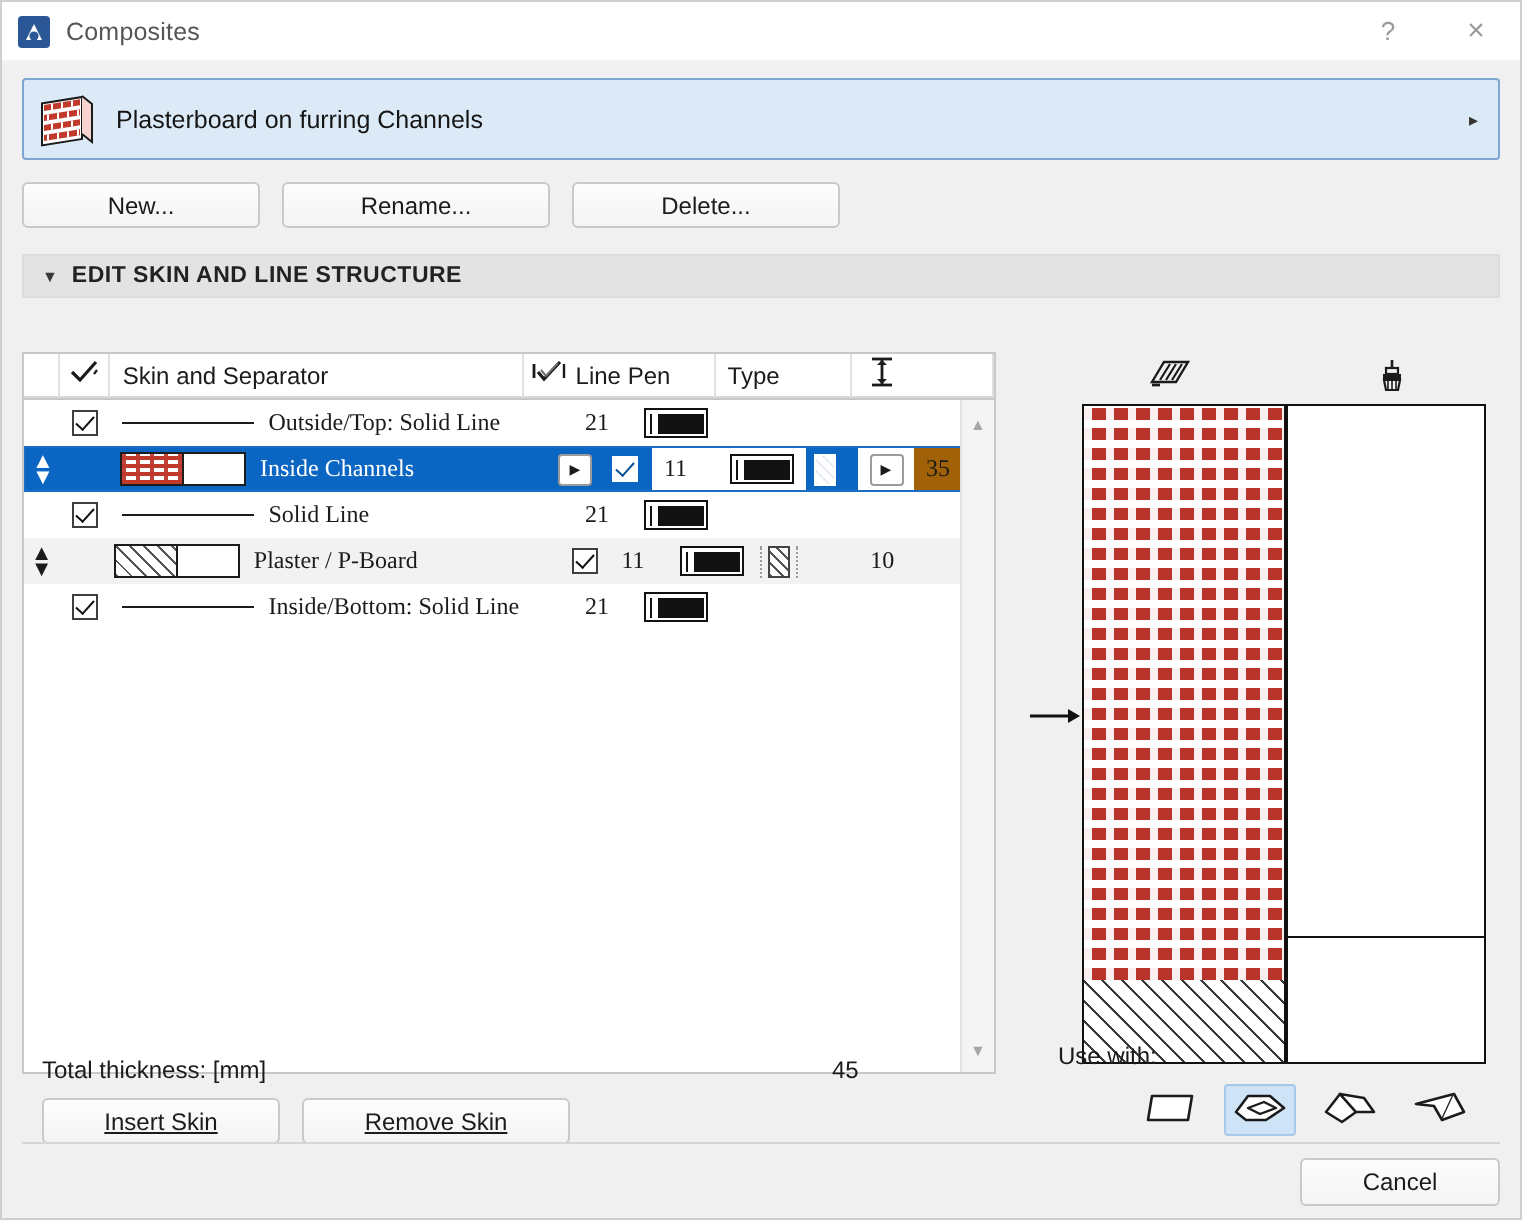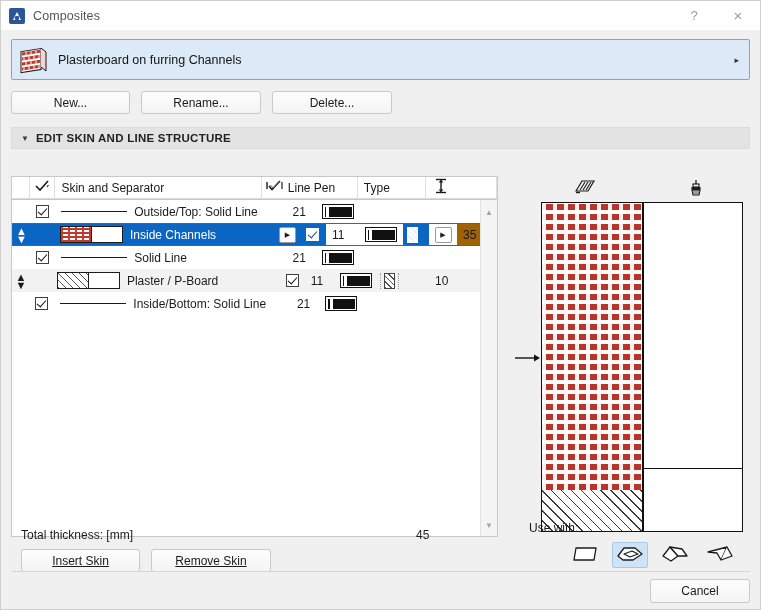--- a/index.html
+++ b/index.html
@@ -36,21 +36,21 @@
   .topbtns{display:flex;gap:11px;margin:11px 10px 0 10px;}
   .btn{
     background:linear-gradient(#fdfdfd,#f4f4f4);
     border:1px solid #c9c9c9;border-radius:3px;
     height:23px;font-size:12px;color:#1b1b1b;
     display:flex;align-items:center;justify-content:center;
     font-family:"Liberation Sans",sans-serif;
     box-sizing:border-box;cursor:default;
   }
   .btn.w1{width:119px;}
-  .btn.w2{width:120px;}
+  .btn.w2{width:134px;}
 
   
   .section-head{
     margin:13px 10px 0 10px;height:22px;background:#e3e3e3;border:1px solid #dcdcdc;
     display:flex;align-items:center;box-sizing:border-box;
   }
   .section-tri{margin:0 7px 0 9px;font-size:8px;color:#3a3a3a;}
   .section-title{font-size:11.5px;font-weight:bold;letter-spacing:.25px;color:#222;}
 
   
@@ -62,21 +62,21 @@
   .hdr{display:flex;height:22px;background:#fff;border-bottom:1px solid #d9d9d9;align-items:center;box-sizing:border-box;}
   .hdr .cell{height:22px;display:flex;align-items:center;box-sizing:border-box;border-right:1px solid #e0e0e0;font-size:12px;color:#1b1b1b;}
   .c-drag{width:19px;justify-content:center;}
   .c-chk{width:27px;justify-content:center;}
   .c-name{width:219px;padding-left:6px;}
   .c-pen{width:75px;padding-left:4px;}
   .c-type{width:53px;padding-left:6px;text-align:center;}
   .c-thick{width:75px;padding-left:8px;border-right:none;}
 
   .rows{position:relative;}
-  .row{display:flex;height:23px;align-items:center;box-sizing:border-box;position:relative;}
+  .row{display:flex;height:23px;align-items:center;box-sizing:border-box;position:relative;font-family:Liberation Serif, serif;}
   .row .cell{height:23px;display:flex;align-items:center;box-sizing:border-box;}
   .row.alt{background:#f2f2f2;}
   .row.sel{background:#0b65c2;color:#fff;}
 
   
   .cb{width:13px;height:13px;border:1px solid #3e3e3e;background:#fff;box-sizing:border-box;position:relative;}
   .cb.on::after{content:"";position:absolute;left:3px;top:0px;width:4px;height:8px;border:solid #111;border-width:0 1.6px 1.6px 0;transform:rotate(42deg);}
   .row.sel .cb{border-color:#fff;background:#fff;}
   .row.sel .cb.on::after{border-color:#0b4f96;}
 

